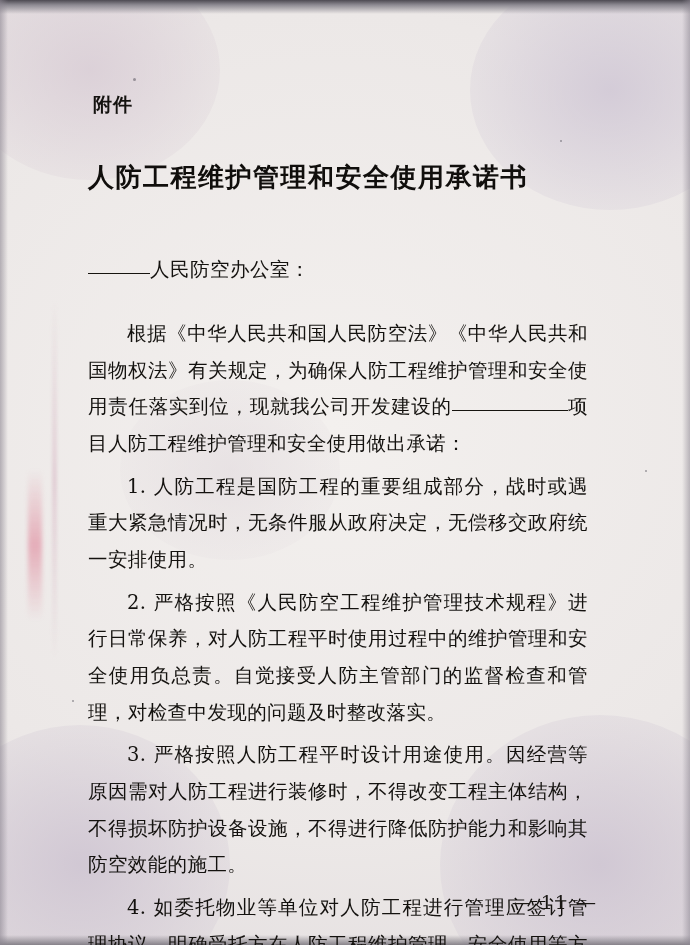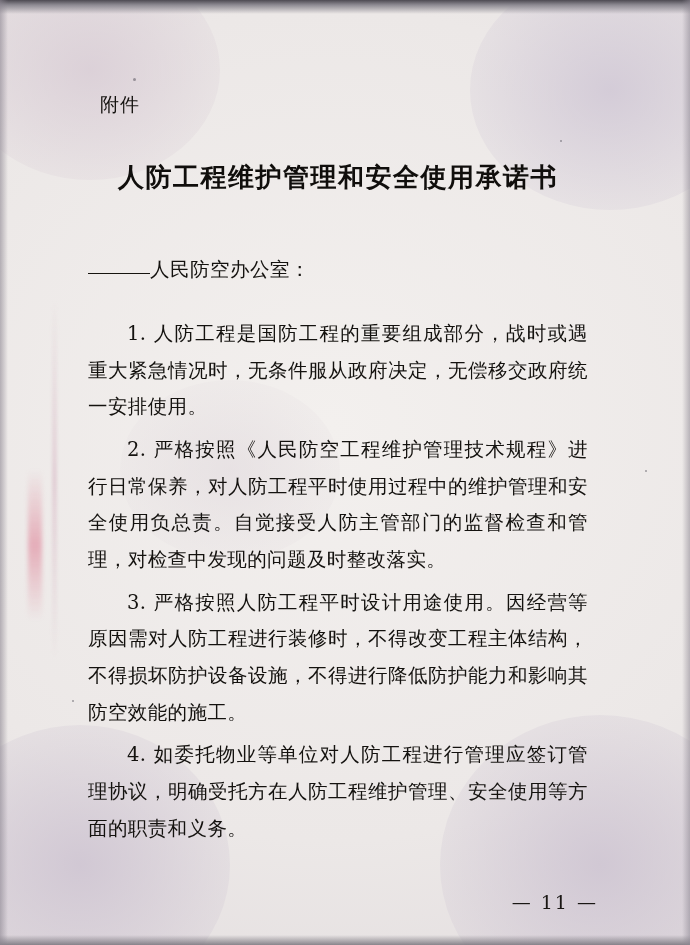--- a/index.html
+++ b/index.html
@@ -95,30 +95,29 @@
   .content {
     position: absolute;
     left: 88px;
     top: 92px;
     width: 500px;
     color: #14120f;
   }
 
   .attachment-label {
     font-size: 19px;
-    font-weight: normal;
+    font-weight: bold;
     letter-spacing: 1px;
     font-family: "DejaVu Sans", "Liberation Sans", sans-serif;
-    margin: 0 0 42px 12px;
+    margin: 0 0 42px 5px;
   }
 
   .doc-title {
     font-size: 26px;
     font-weight: bold;
-    text-align: center;
     letter-spacing: 1.5px;
     font-family: "DejaVu Sans", "Liberation Sans", sans-serif;
     margin: 0 0 56px 0;
     color: #100e0c;
   }
 
   .salutation {
     font-size: 19.5px;
     line-height: 1.9;
     margin: 0 0 28px 0;
@@ -177,20 +176,21 @@
   <div class="content">
 
     <div class="attachment-label">附件</div>
 
     <h1 class="doc-title">人防工程维护管理和安全使用承诺书</h1>
 
     <div class="salutation">
       <span class="blank-line bl-short"></span><span>人民防空办公室：</span>
     </div>
 
+    <p class="para"><span>根据《中华人民共和国人民防空法》《中华人民共和国物权法》有关规定，为确保人防工程维护管理和安全使用责任落实到位，现就我公司开发建设的</span><span class="blank-line bl-long"></span><span>项目人防工程维护管理和安全使用做出承诺：</span></p>
 
     <p class="para">1. 人防工程是国防工程的重要组成部分，战时或遇重大紧急情况时，无条件服从政府决定，无偿移交政府统一安排使用。</p>
     <p class="para">2. 严格按照《人民防空工程维护管理技术规程》进行日常保养，对人防工程平时使用过程中的维护管理和安全使用负总责。自觉接受人防主管部门的监督检查和管理，对检查中发现的问题及时整改落实。</p>
     <p class="para">3. 严格按照人防工程平时设计用途使用。因经营等原因需对人防工程进行装修时，不得改变工程主体结构，不得损坏防护设备设施，不得进行降低防护能力和影响其防空效能的施工。</p>
     <p class="para">4. 如委托物业等单位对人防工程进行管理应签订管理协议，明确受托方在人防工程维护管理、安全使用等方面的职责和义务。</p>
 
   </div>
 
   <div class="page-number">— 11 —</div>
 

